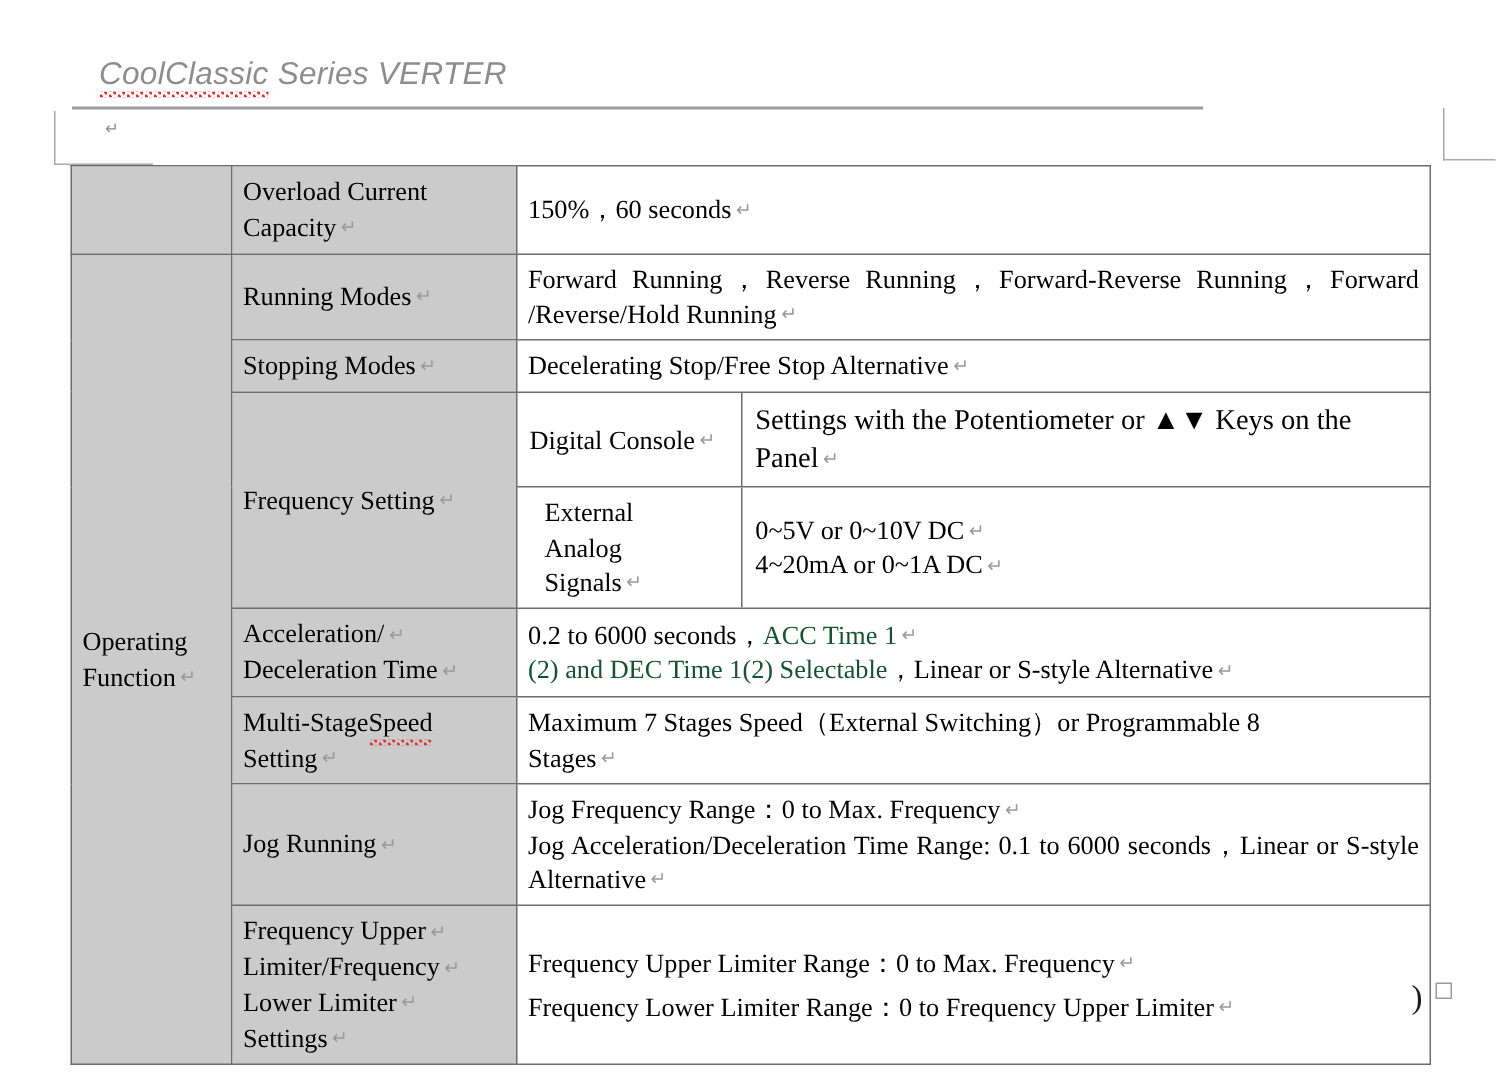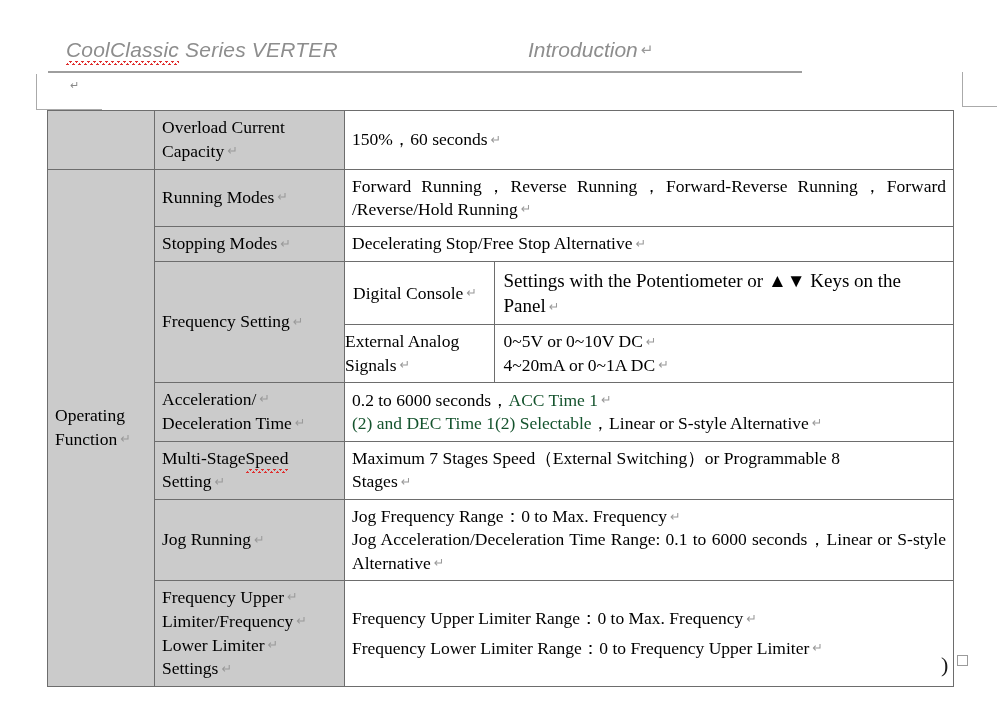--- a/index.html
+++ b/index.html
@@ -167,21 +167,20 @@
     width: 640px;
     white-space: nowrap;
   }
 </style>
 </head>
 <body>
 
 <div class="page-header">
   <div class="hdr-left"><span class="squiggle">CoolClassic</span><span> Series VERTER</span></div>
 
-  <div class="hdr-right"><span>Introduction</span><span class="pilcrow">↵</span></div>
 
   <div class="hdr-rule"></div>
   <div class="hdr-pilcrow">↵</div>
 </div>
 
 <div class="crop crop-tl"></div>
 <div class="crop crop-tr"></div>
 
 <table class="spec-table">
   <colgroup>
@@ -227,21 +226,21 @@
     </tr>
     <tr>
       <td class="plain" style="padding:0;">
         <table style="width:100%;border-collapse:collapse;table-layout:fixed;">
           <colgroup>
               <col style="width:149px">
               <col>
             </colgroup>
           <tbody>
               <tr>
-            <td style="border:none;border-right:1.3px solid #6d6d6d;padding:5px 0;vertical-align:middle;"><span>External Analog Signals</span><span class="pilcrow">↵</span></td>
+            <td style="border:none;border-right:1.3px solid #6d6d6d;padding:5px 18px;vertical-align:middle;"><span>External Analog Signals</span><span class="pilcrow">↵</span></td>
             <td style="border:none;padding:5px 9px;vertical-align:middle;">
               <div><span>0~5V or 0~10V DC</span><span class="pilcrow">↵</span></div>
               <div><span>4~20mA or 0~1A DC</span><span class="pilcrow">↵</span></div>
             </td>
           </tr>
         </tbody>
           </table>
       </td>
     </tr>
 

